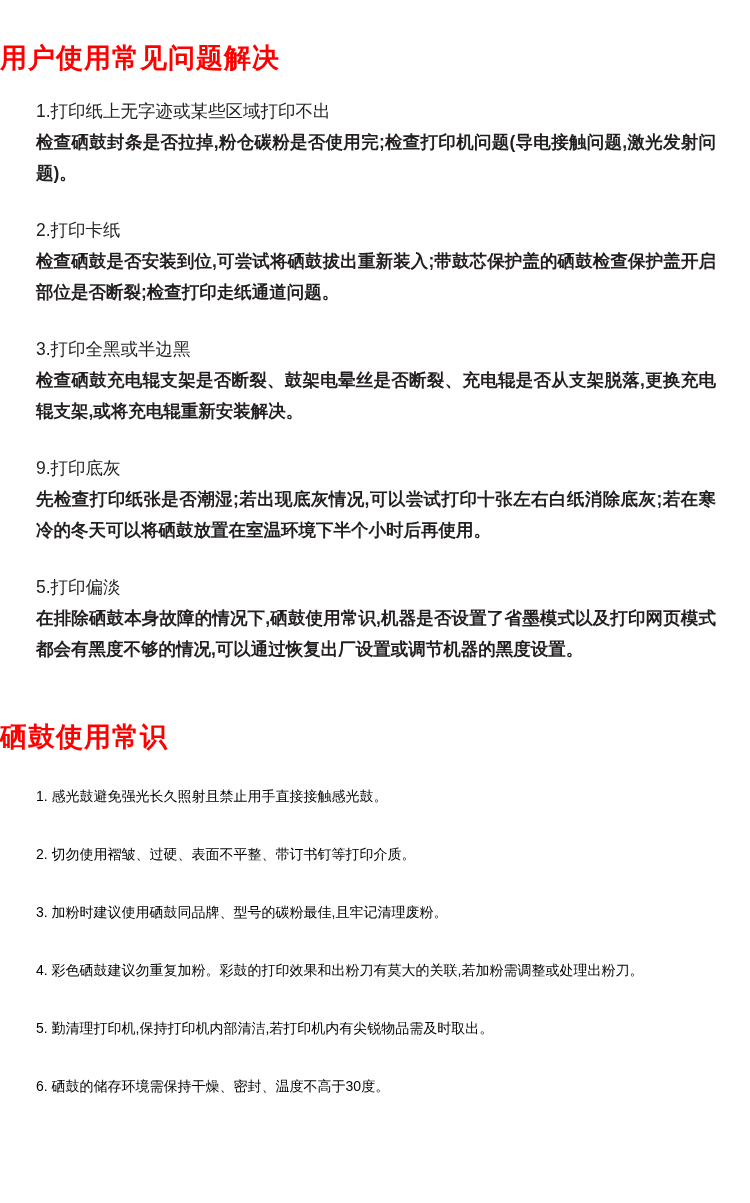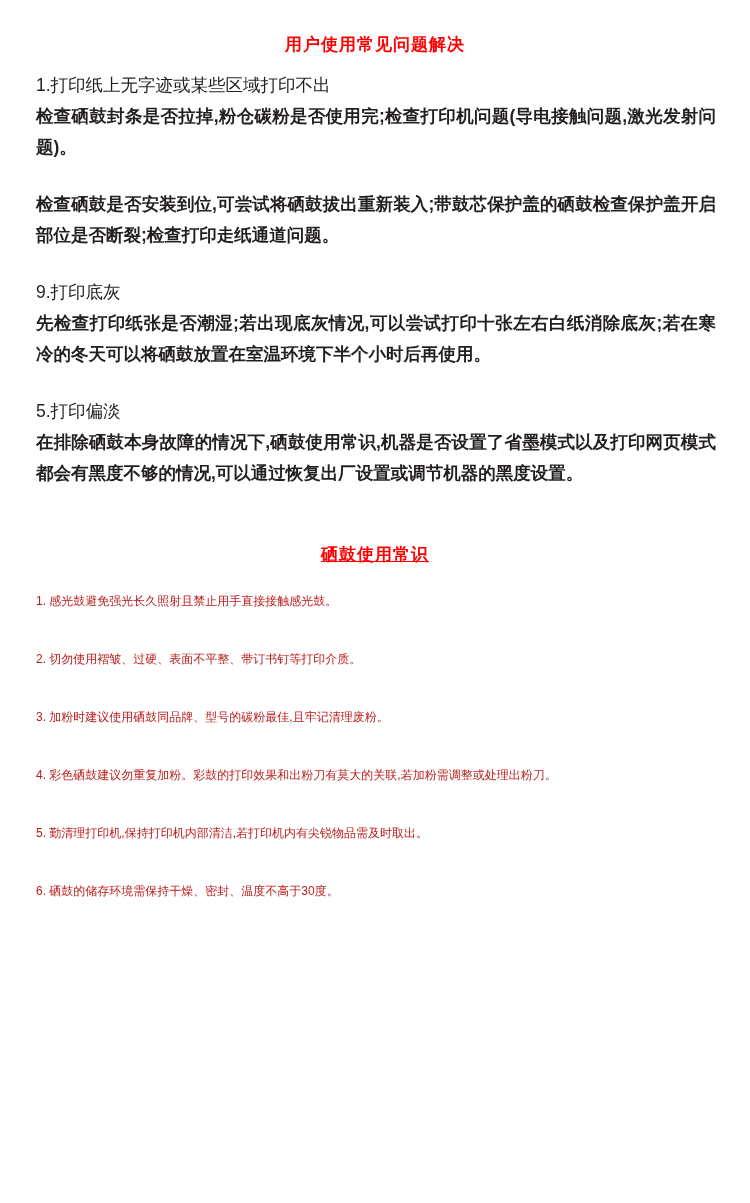--- a/index.html
+++ b/index.html
@@ -14,34 +14,33 @@
     color: #231f20;
   }
   .page {
     width: 750px;
     min-height: 1203px;
     box-sizing: border-box;
     padding: 0;
     position: relative;
   }
   .section-title {
-    text-align: center;
+    text-align: left;
     color: #ff0000;
     font-weight: bold;
-    font-size: 17px;
+    font-size: 27px;
     letter-spacing: 1px;
   }
   .title-1 {
     padding-top: 22px;
     padding-bottom: 2px;
   }
   .title-2 {
     padding-top: 28px;
     padding-bottom: 8px;
-    text-decoration: underline;
   }
   .block {
     padding: 0 34px 0 36px;
   }
   .qa-item {
     margin-bottom: 26px;
   }
   .qa-q {
     font-size: 17.5px;
     line-height: 31px;
@@ -58,23 +57,23 @@
     font-weight: bold;
   }
   .first-qa {
     margin-top: 4px;
   }
   .tips-list {
     padding: 0 34px 20px 36px;
     margin: 0;
   }
   .tip-item {
-    font-size: 12px;
+    font-size: 14px;
     line-height: 31px;
-    color: #b91c1c;
+    color: #000000;
     margin: 0 0 27px 0;
     text-align: justify;
     text-justify: inter-ideograph;
   }
   .tip-item:last-child {
     margin-bottom: 0;
   }
   .tips-first {
     margin-top: 12px;
   }
@@ -87,23 +86,28 @@
   <h1 class="section-title title-1">用户使用常见问题解决</h1>
 
   <div class="block">
 
     <div class="qa-item first-qa">
       <p class="qa-q">1.打印纸上无字迹或某些区域打印不出</p>
       <p class="qa-a">检查硒鼓封条是否拉掉,粉仓碳粉是否使用完;检查打印机问题(导电接触问题,激光发射问题)。</p>
     </div>
 
     <div class="qa-item">
+      <p class="qa-q">2.打印卡纸</p>
       <p class="qa-a">检查硒鼓是否安装到位,可尝试将硒鼓拔出重新装入;带鼓芯保护盖的硒鼓检查保护盖开启部位是否断裂;检查打印走纸通道问题。</p>
     </div>
 
+    <div class="qa-item">
+      <p class="qa-q">3.打印全黑或半边黑</p>
+      <p class="qa-a">检查硒鼓充电辊支架是否断裂、鼓架电晕丝是否断裂、充电辊是否从支架脱落,更换充电辊支架,或将充电辊重新安装解决。</p>
+    </div>
 
     <div class="qa-item">
       <p class="qa-q">9.打印底灰</p>
       <p class="qa-a">先检查打印纸张是否潮湿;若出现底灰情况,可以尝试打印十张左右白纸消除底灰;若在寒冷的冬天可以将硒鼓放置在室温环境下半个小时后再使用。</p>
     </div>
 
     <div class="qa-item">
       <p class="qa-q">5.打印偏淡</p>
       <p class="qa-a">在排除硒鼓本身故障的情况下,硒鼓使用常识,机器是否设置了省墨模式以及打印网页模式都会有黑度不够的情况,可以通过恢复出厂设置或调节机器的黑度设置。</p>
     </div>

